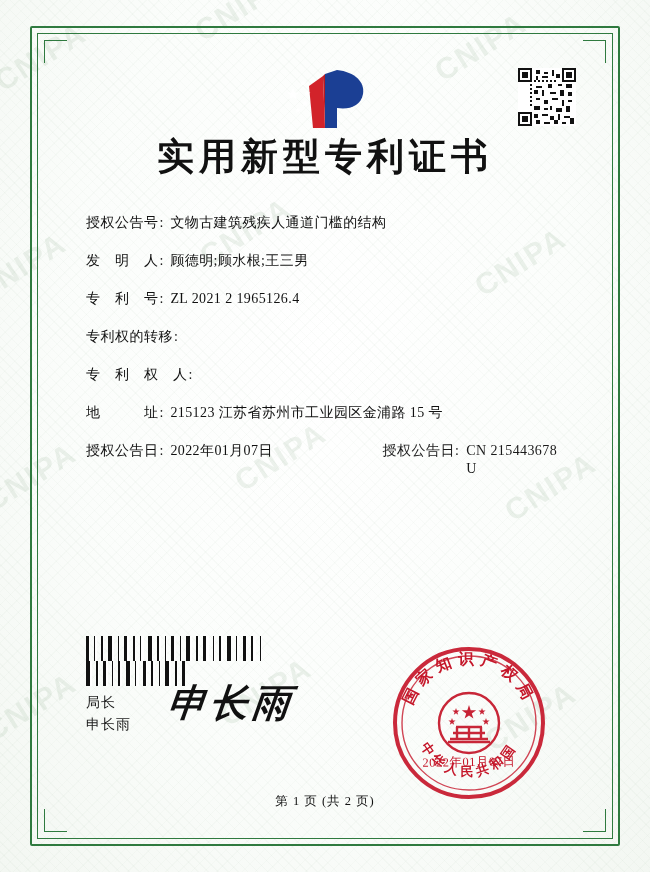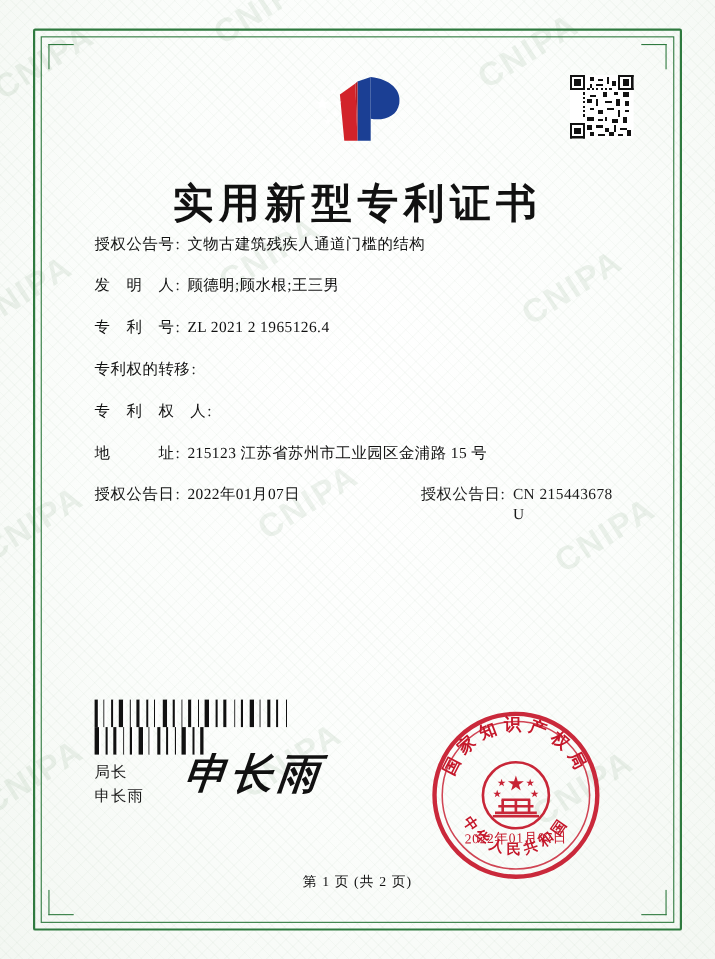--- a/index.html
+++ b/index.html
@@ -103,21 +103,21 @@
     position: absolute;
     right: 26px;
     top: 24px;
     width: 58px;
     height: 58px;
   }
 
   
   .title {
     position: absolute;
-    top: 116px;
+    top: 88px;
     left: 0; right: 0;
     text-align: center;
     font-size: 37px;
     font-weight: bold;
     letter-spacing: 5px;
     color: #111;
     font-family: "DejaVu Serif", "Liberation Serif", serif;
   }
 
   

